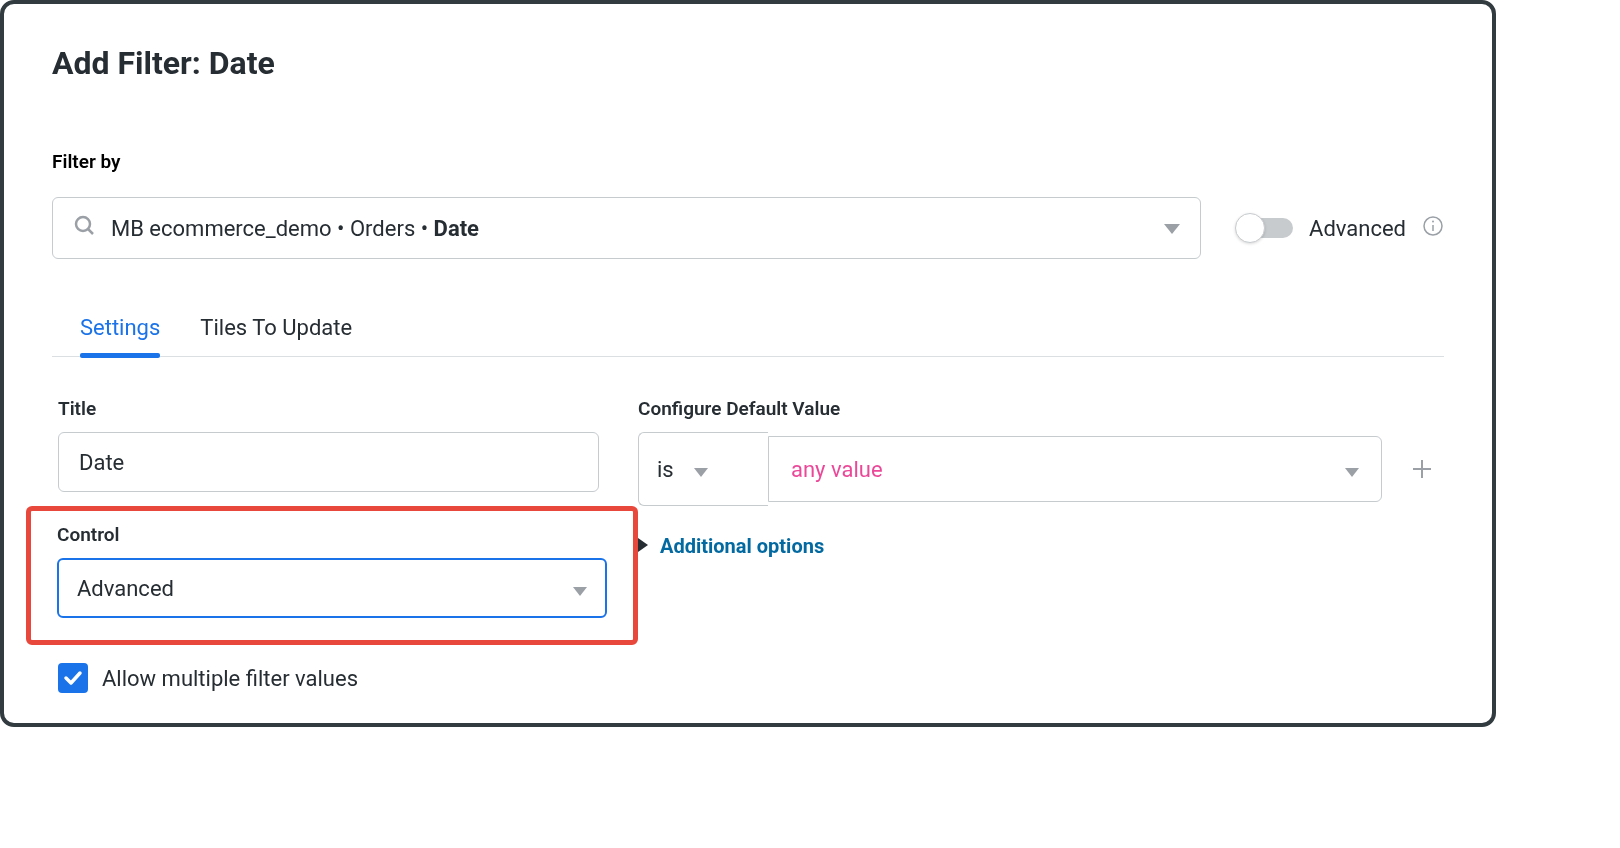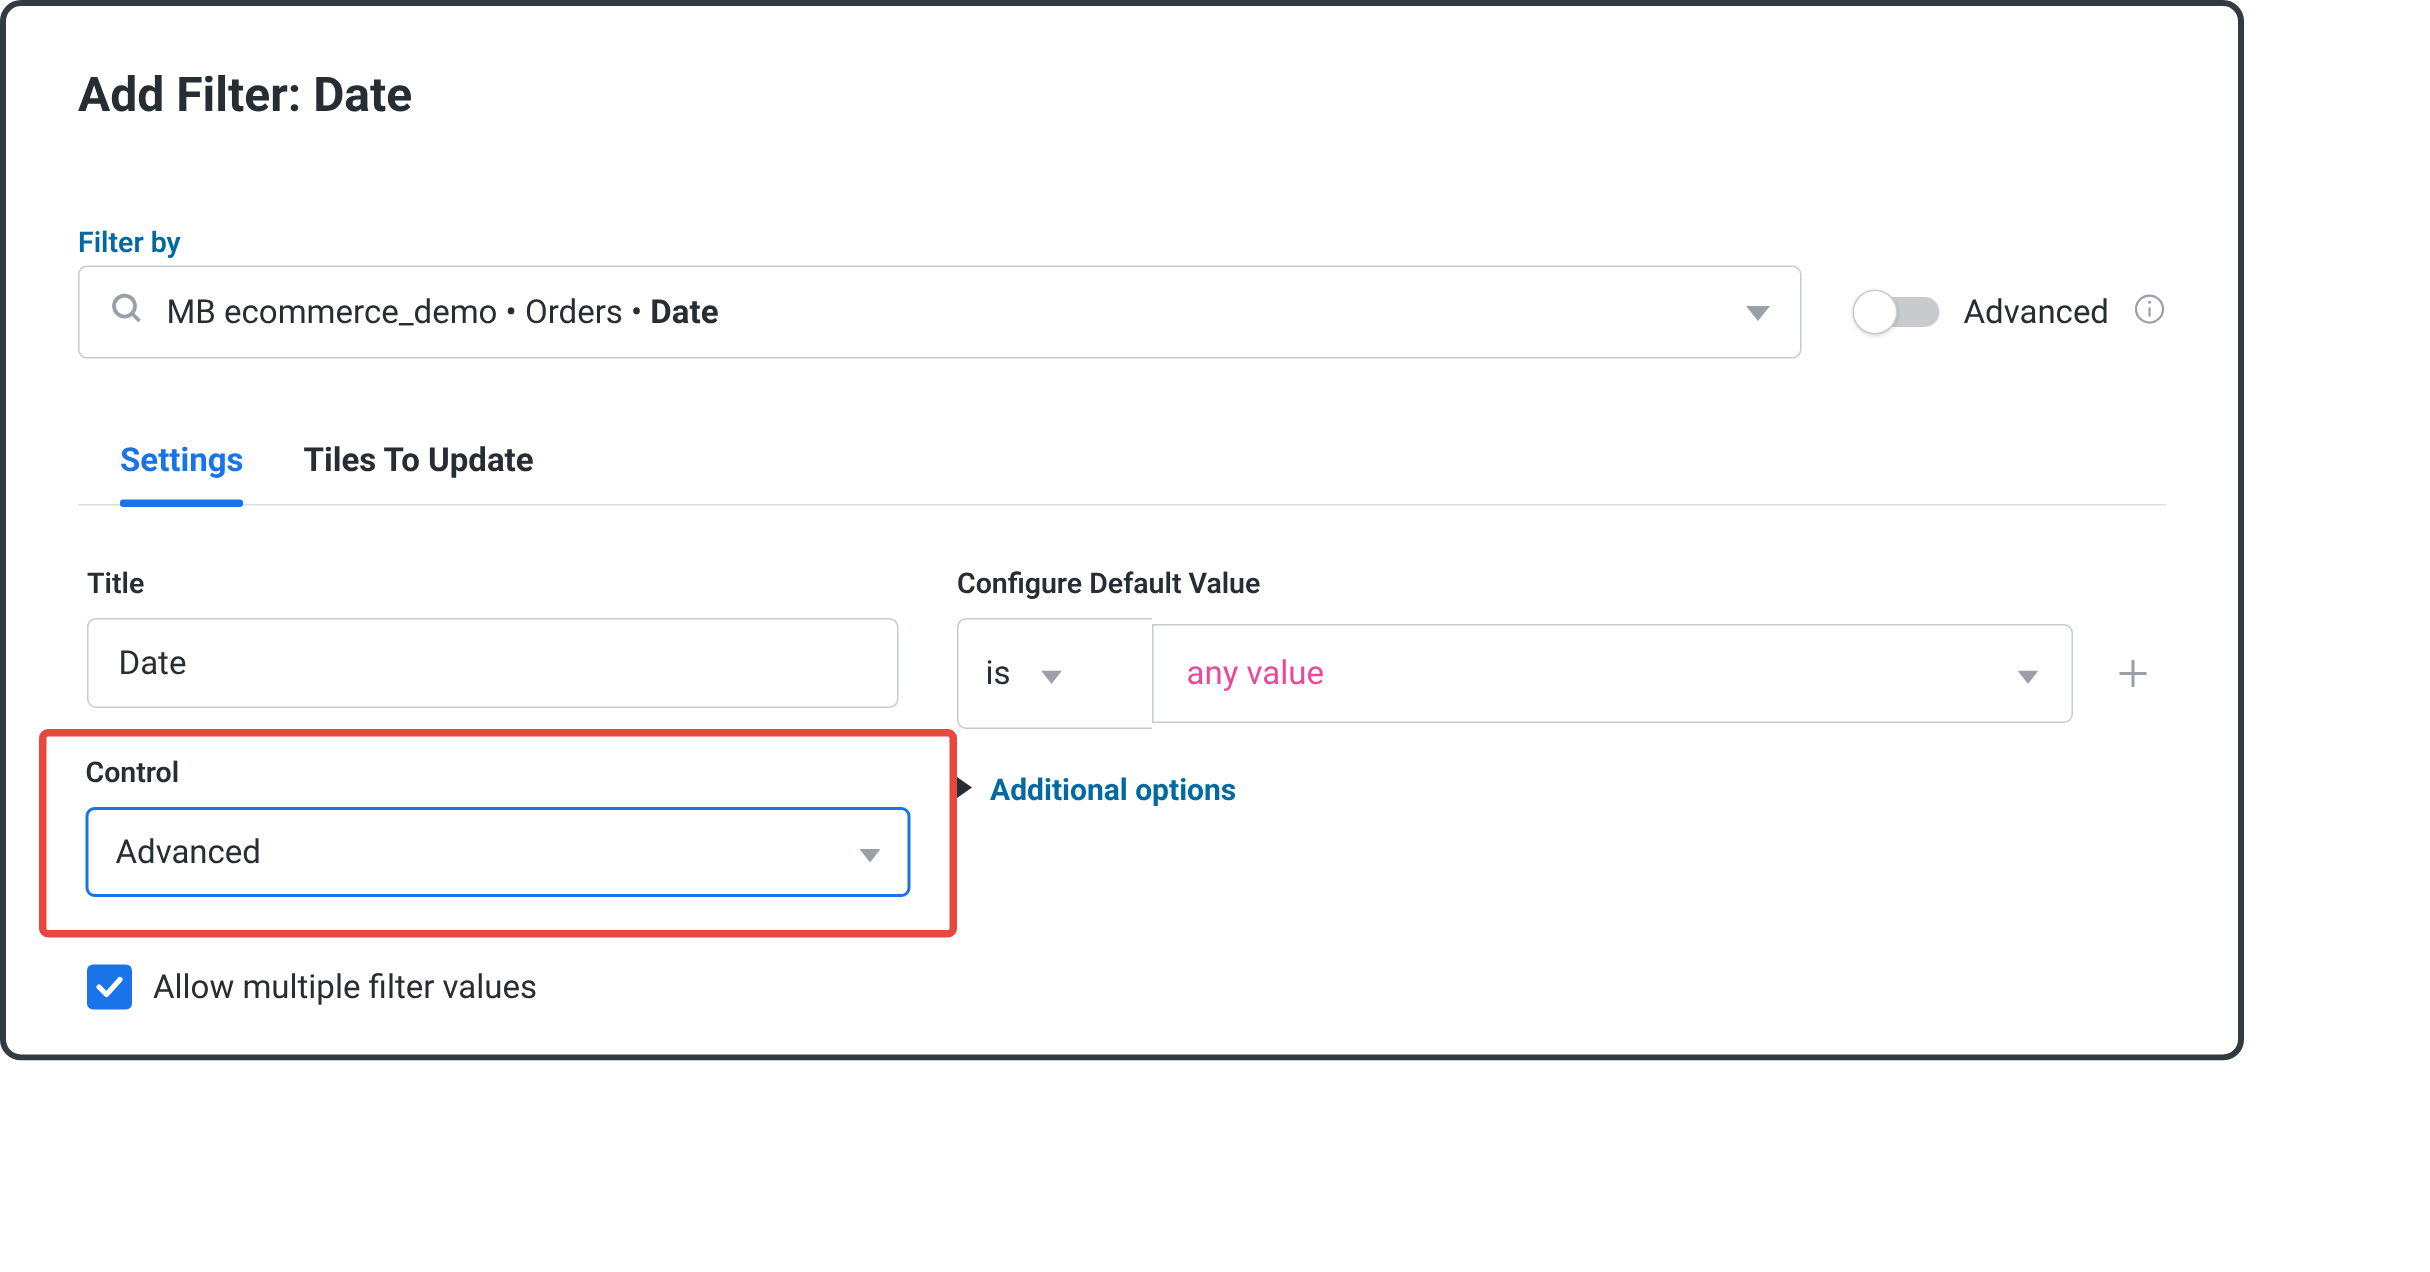--- a/index.html
+++ b/index.html
@@ -22,22 +22,22 @@
     }
     .dialog-title {
       font-size: 32px;
       font-weight: 700;
       color: #262d33;
       margin-bottom: 68px;
     }
     .section-label {
       font-size: 19px;
       font-weight: 600;
-      color: #0369a1;
-      margin-bottom: 4px;
+      color: #000000;
+      margin-bottom: 24px;
     }
     .filter-by-row {
       display: flex;
       align-items: center;
       gap: 36px;
       margin-bottom: 56px;
     }
     .filter-by-input {
       flex: 1;
       display: flex;
@@ -97,21 +97,21 @@
     }
     .tabs {
       display: flex;
       gap: 40px;
       border-bottom: 1px solid #dcdfe2;
       margin-bottom: 40px;
       padding-left: 28px;
     }
     .tab {
       font-size: 22px;
-      font-weight: 700;
+      font-weight: 400;
       padding-bottom: 16px;
       cursor: pointer;
       position: relative;
       color: #262d33;
       text-align: right;
     }
     .tab.active {
       color: #1a73e8;
     }
     .tab.active::after {

